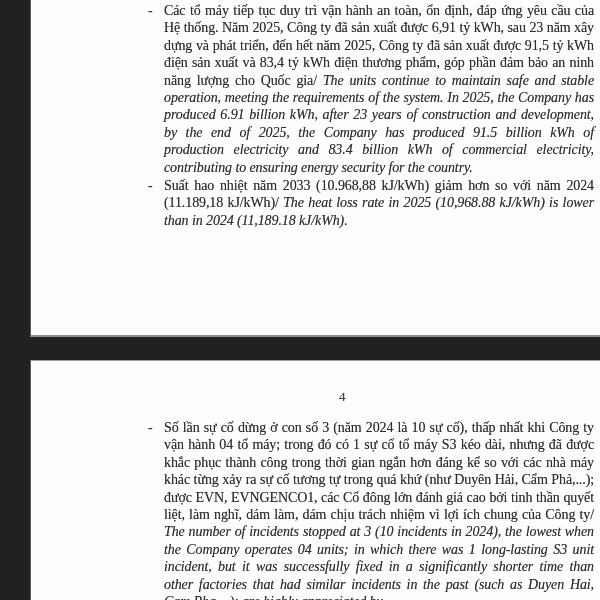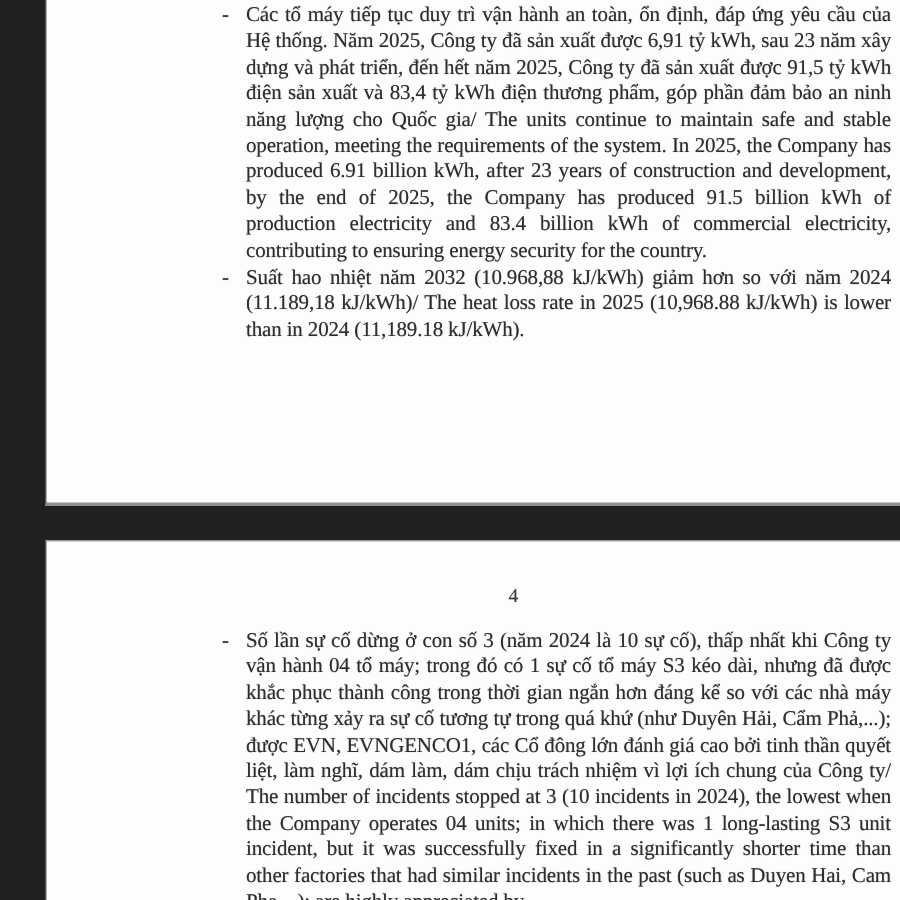--- a/index.html
+++ b/index.html
@@ -42,21 +42,21 @@
   .para {
     position: relative;
     text-align: justify;
     margin: 0 0 1px 0;
   }
   .marker {
     position: absolute;
     left: -16px;
     top: 0;
   }
-  .en { }
+  .en { font-style: italic; }
   .page-number {
     position: absolute;
     top: 28px;
     left: 308px;
     font-size: 13px;
     color: #3d3d3d;
     text-shadow: 0 0 0.6px rgba(60,60,60,0.6);
   }
 </style>
 </head>
@@ -64,21 +64,21 @@
 
 <div class="viewer">
 
   <div class="page page-top">
     <div class="content content-top">
       <div class="para">
         <span class="marker">-</span><span class="vi">Các tổ máy tiếp tục duy trì vận hành an toàn, ổn định, đáp ứng yêu cầu của Hệ thống. Năm 2025, Công ty đã sản xuất được 6,91 tỷ kWh, sau 23 năm xây dựng và phát triển, đến hết năm 2025, Công ty đã sản xuất được 91,5 tỷ kWh điện sản xuất và 83,4 tỷ kWh điện thương phẩm, góp phần đảm bảo an ninh năng lượng cho Quốc gia/</span>
         <span class="en">The units continue to maintain safe and stable operation, meeting the requirements of the system. In 2025, the Company has produced 6.91 billion kWh, after 23 years of construction and development, by the end of 2025, the Company has produced 91.5 billion kWh of production electricity and 83.4 billion kWh of commercial electricity, contributing to ensuring energy security for the country.</span>
       </div>
       <div class="para">
-        <span class="marker">-</span><span class="vi">Suất hao nhiệt năm 2032 (10.968,88 kJ/kWh) giảm hơn so với năm 2024 (11.189,18 kJ/kWh)/</span>
+        <span class="marker">-</span><span class="vi">Suất hao nhiệt năm 2033 (10.968,88 kJ/kWh) giảm hơn so với năm 2024 (11.189,18 kJ/kWh)/</span>
         <span class="en">The heat loss rate in 2025 (10,968.88 kJ/kWh) is lower than in 2024 (11,189.18 kJ/kWh).</span>
       </div>
     </div>
   </div>
 
   <div class="page page-bottom">
     <div class="page-number">4</div>
     <div class="content content-bottom">
       <div class="para">
         <span class="marker">-</span><span class="vi">Số lần sự cố dừng ở con số 3 (năm 2024 là 10 sự cố), thấp nhất khi Công ty vận hành 04 tổ máy; trong đó có 1 sự cố tổ máy S3 kéo dài, nhưng đã được khắc phục thành công trong thời gian ngắn hơn đáng kể so với các nhà máy khác từng xảy ra sự cố tương tự trong quá khứ (như Duyên Hải, Cẩm Phả,...); được EVN, EVNGENCO1, các Cổ đông lớn đánh giá cao bởi tinh thần quyết liệt, làm nghĩ, dám làm, dám chịu trách nhiệm vì lợi ích chung của Công ty/</span>

